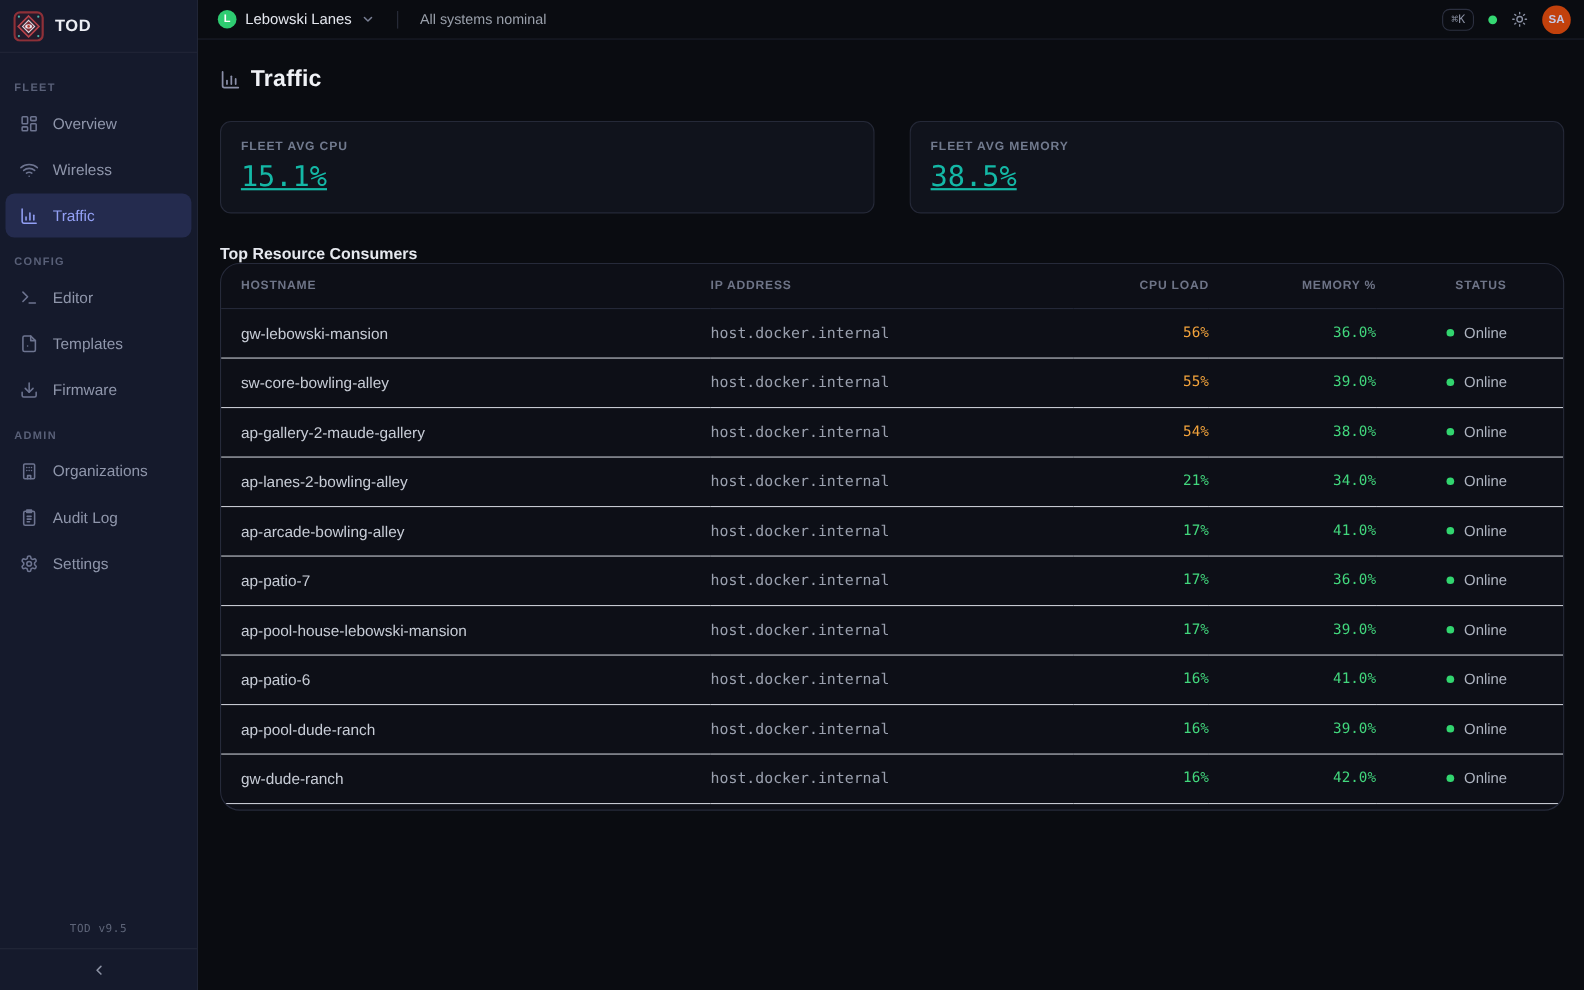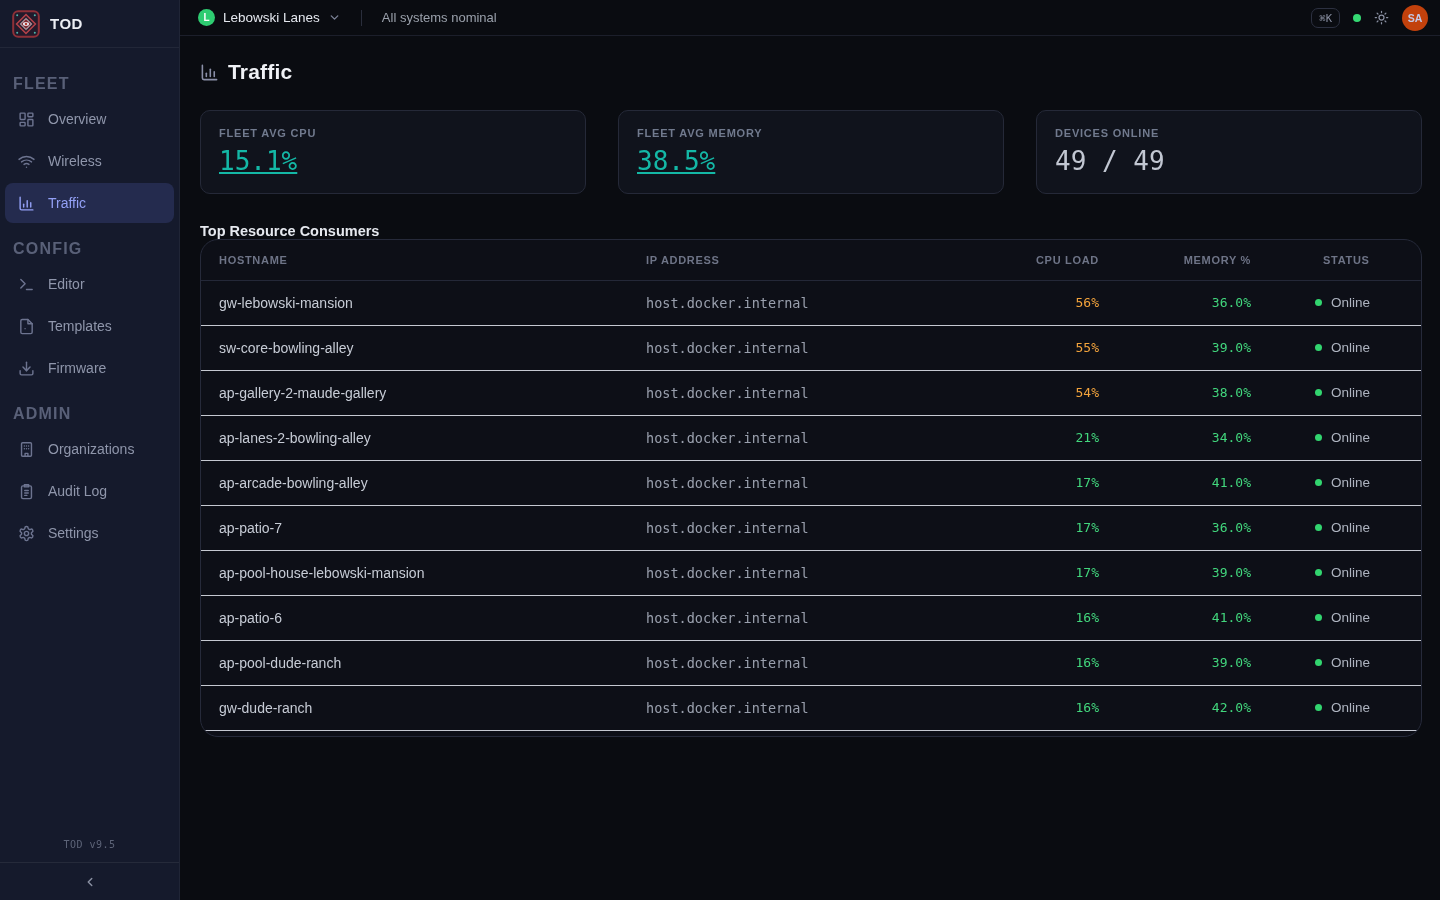--- a/index.html
+++ b/index.html
@@ -19,21 +19,21 @@
   }
   .logo-row {
     height:48px; display:flex; align-items:center; gap:10px;
     padding:0 12px; border-bottom:1px solid rgba(255,255,255,0.06);
     flex:0 0 48px;
   }
   .logo-row .brand { color:#eceef4; font-weight:700; font-size:15px; letter-spacing:0.5px; }
   .nav { flex:1 1 auto; padding:10px 0 0 0; }
   .nav-section-label {
     margin:17px 4px 6px 0; padding:0 13px;
-    font-size:16px; font-weight:700; letter-spacing:1.2px;
+    font-size:10px; font-weight:700; letter-spacing:1.2px;
     color:#596078; text-transform:uppercase;
   }
   .nav-item {
     height:40px; margin:2px 5px; padding:0 13px;
     display:flex; align-items:center; gap:13px;
     border-radius:8px; color:#8f96ab; font-size:14px;
     cursor:pointer;
   }
   .nav-item svg { width:17px; height:17px; color:#6d7490; flex:0 0 17px; }
   .nav-item.active { background:#242b4e; color:#93a0f5; }
@@ -290,24 +290,20 @@
     </div>
 
     <div class="stat-cards">
       <div class="stat-card">
         <div class="stat-label">FLEET AVG CPU</div>
         <div class="stat-value green mono">15.1%</div>
       </div>
       <div class="stat-card">
         <div class="stat-label">FLEET AVG MEMORY</div>
         <div class="stat-value green mono">38.5%</div>
-      </div>
-      <div class="stat-card">
-        <div class="stat-label">DEVICES ONLINE</div>
-        <div class="stat-value muted mono">49 / 49</div>
       </div>
     </div>
 
     <h2 class="section-title">Top Resource Consumers</h2>
 
     <div class="table-card">
       <table>
         <colgroup>
           <col class="c-host">
             <col class="c-ip">

